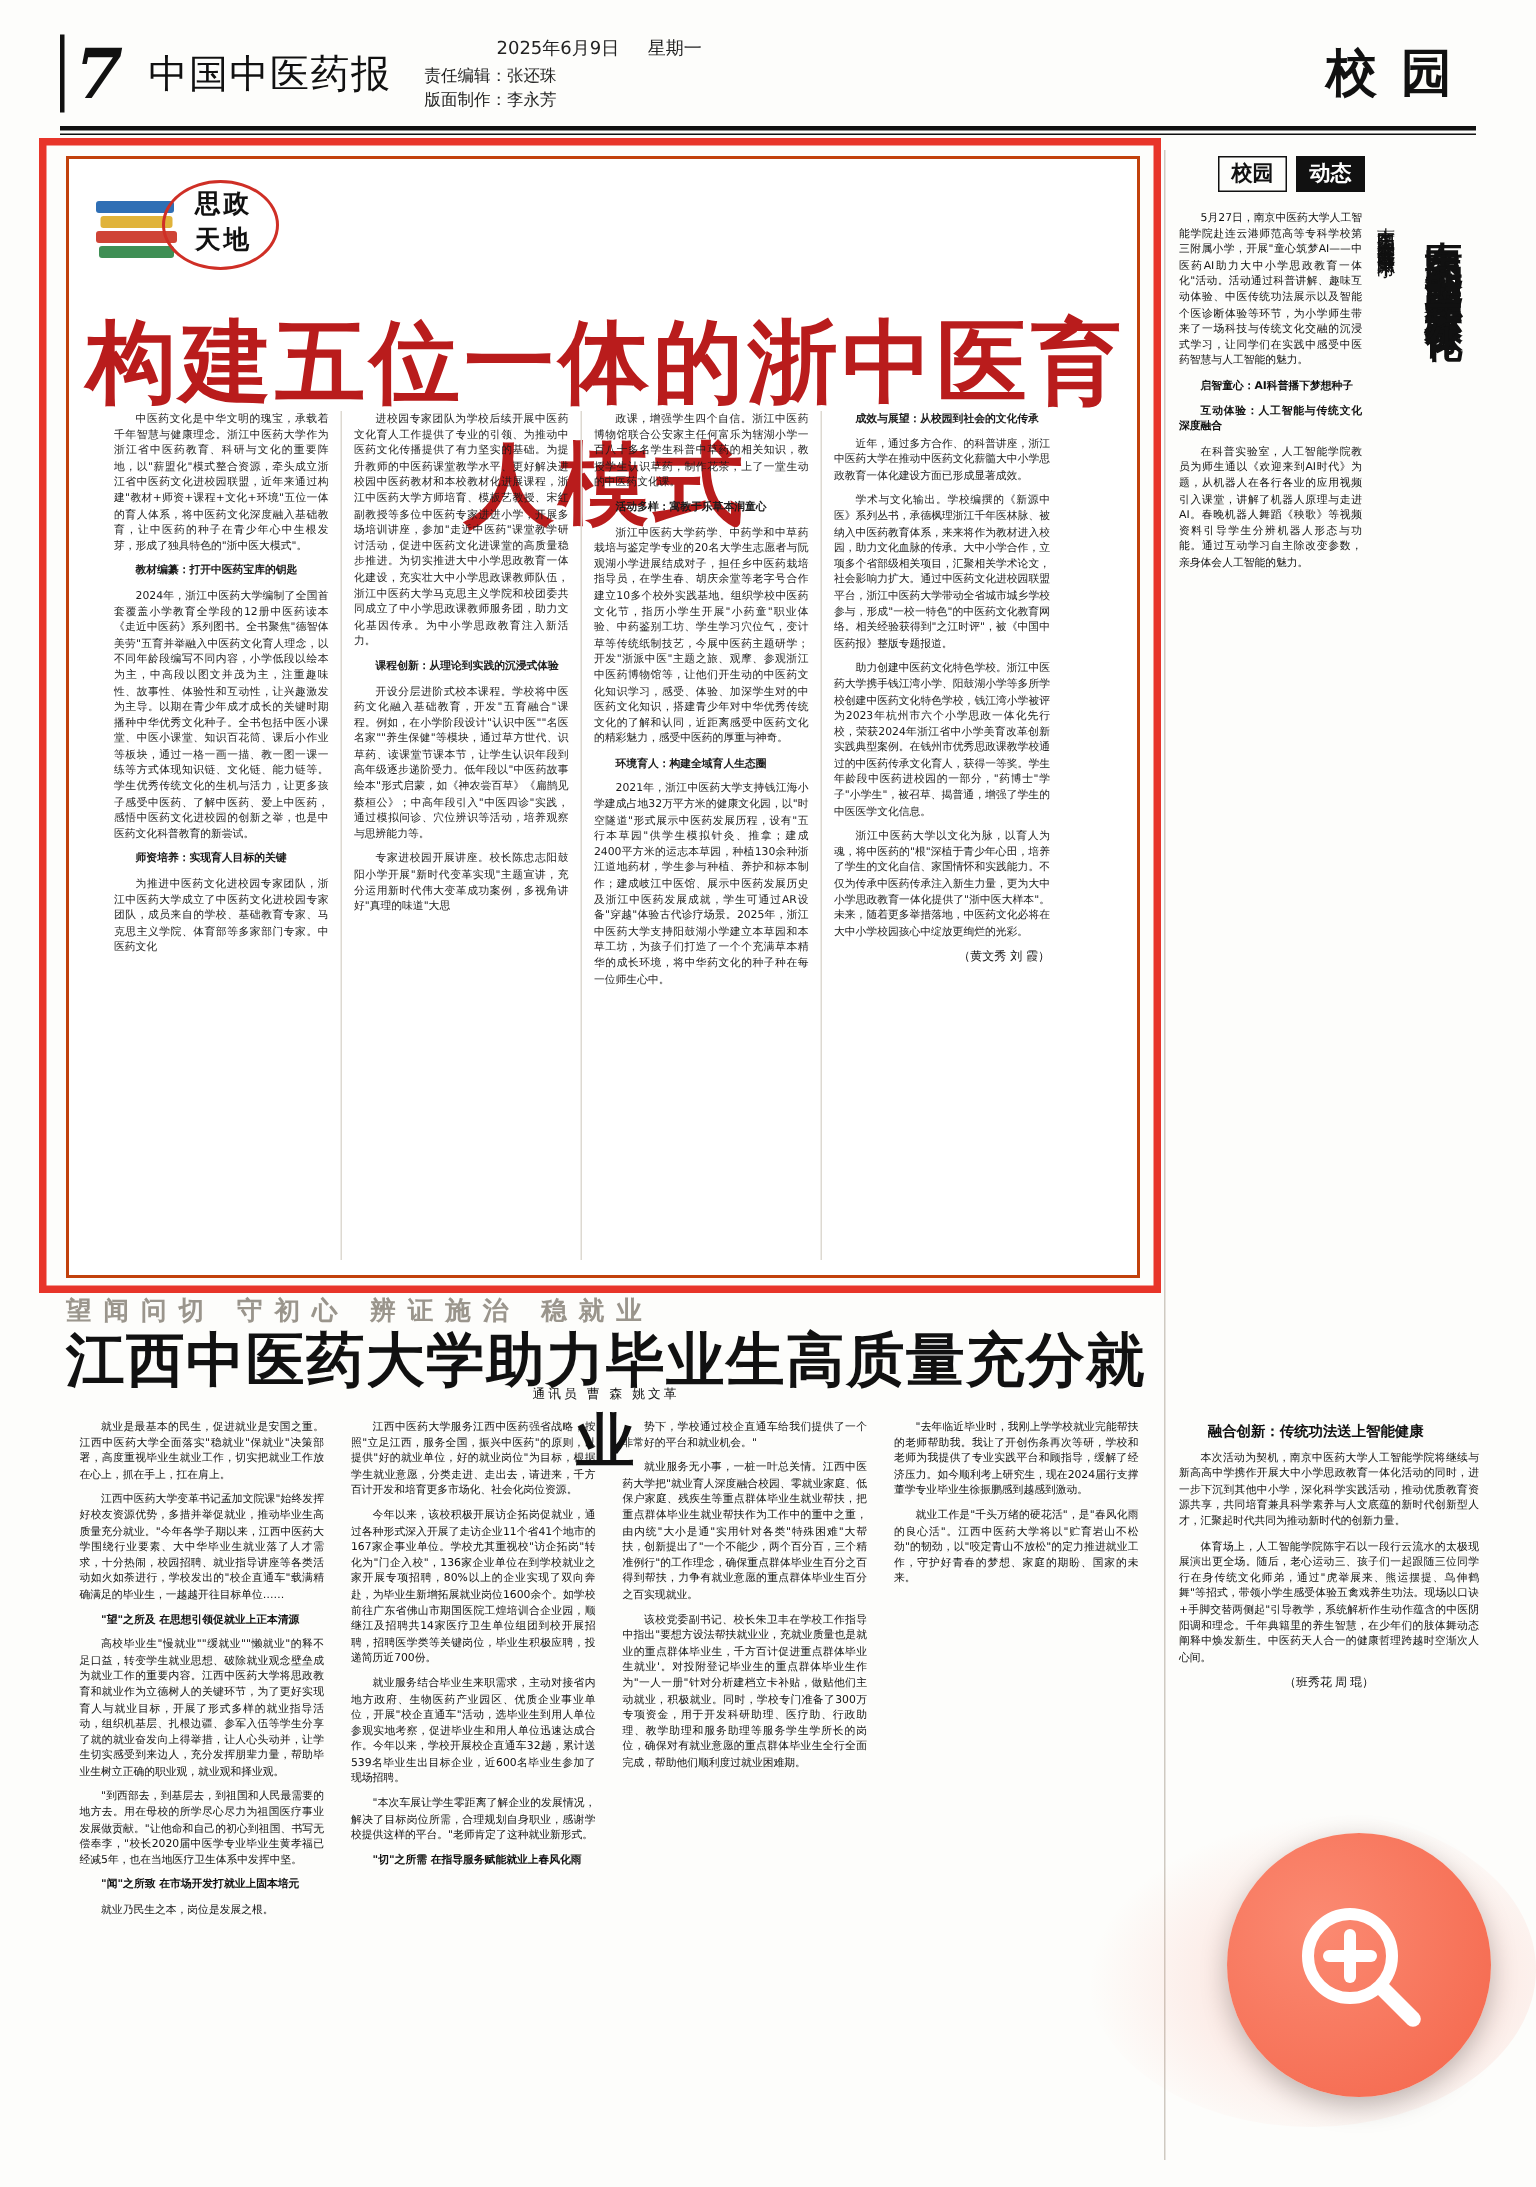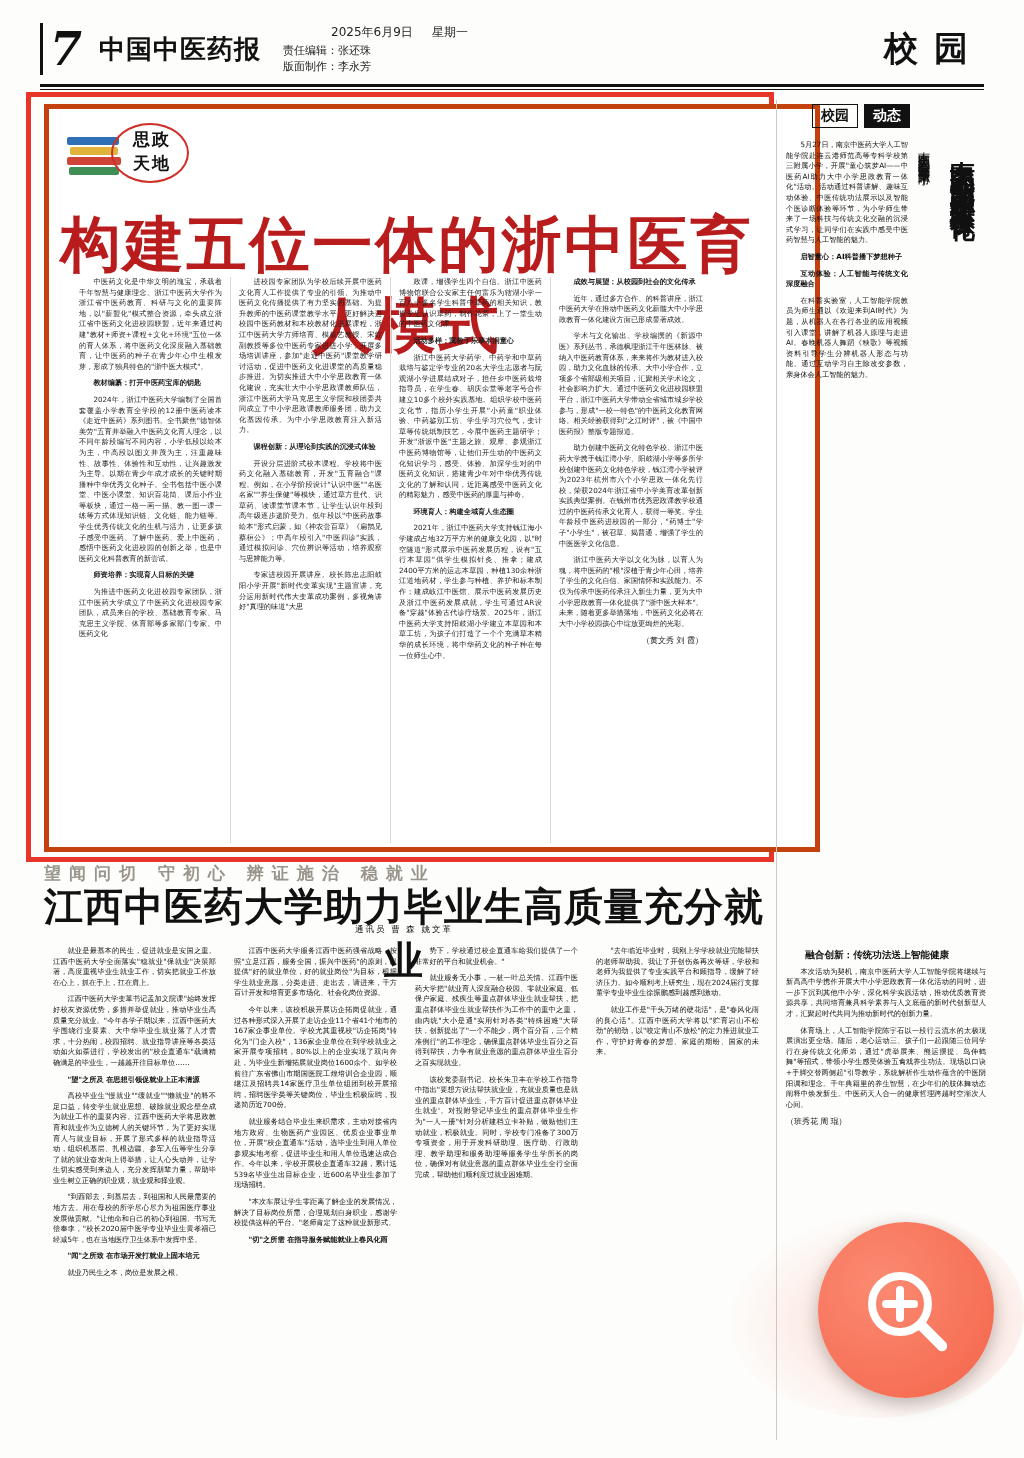--- a/index.html
+++ b/index.html
@@ -10,32 +10,32 @@
     color:#111;
     position:relative;
     overflow:hidden;
   }
   .page{position:relative;width:1024px;height:1458px;background:#fdfdfb;}
 
   
   .masthead{position:absolute;left:40px;top:18px;width:944px;height:62px;display:flex;align-items:center;}
   .seven-box{width:46px;height:52px;border-left:3px solid #111;display:flex;align-items:center;justify-content:center;}
   .seven{font-family:"DejaVu Serif",serif;font-size:46px;font-weight:bold;font-style:italic;color:#111;line-height:1;}
-  .paper-name{font-size:26px;font-weight:bold;letter-spacing:1px;margin-left:10px;font-family:"DejaVu Sans",sans-serif;}
+  .paper-name{font-size:26px;font-weight:normal;letter-spacing:1px;margin-left:10px;font-family:"DejaVu Sans",sans-serif;}
   .issue-meta{margin-left:22px;font-size:11px;line-height:1.5;color:#222;font-family:"DejaVu Sans",sans-serif;}
   .issue-date{font-size:12px;margin-bottom:2px;margin-left:48px;}
   .section-title{margin-left:auto;font-size:34px;font-weight:bold;letter-spacing:16px;font-family:"DejaVu Sans",sans-serif;}
   .rule-top{position:absolute;left:40px;top:84px;width:944px;height:3px;background:#111;}
   .rule-top2{position:absolute;left:40px;top:89px;width:944px;height:1px;background:#111;}
 
   
   .redbox{position:absolute;left:26px;top:92px;width:748px;height:770px;border:5px solid #e8352a;box-sizing:border-box;}
 
   
-  .article{position:absolute;left:44px;top:104px;width:776px;height:748px;border:5px solid #c2410c;box-sizing:border-box;background:#fff;}
+  .article{position:absolute;left:44px;top:104px;width:716px;height:748px;border:2px solid #c2410c;box-sizing:border-box;background:#fff;}
   .logo-badge{position:absolute;left:18px;top:14px;width:190px;height:58px;}
   .books{position:absolute;left:0;top:14px;width:56px;height:40px;}
   .book{position:absolute;left:0;height:8px;border-radius:2px;}
   .b1{top:0;width:52px;background:#2f6fb5;}
   .b2{top:10px;width:48px;left:3px;background:#e0b33a;}
   .b3{top:20px;width:54px;background:#cf4436;}
   .b4{top:30px;width:50px;left:2px;background:#3f8f55;}
   .sz-circle{position:absolute;left:44px;top:0;width:74px;height:56px;border:2.5px solid #cf2f26;border-radius:50%;}
   .sz-text{position:absolute;left:56px;top:4px;width:58px;font-family:"DejaVu Sans",sans-serif;font-weight:bold;font-size:17px;line-height:24px;color:#111;text-align:center;letter-spacing:2px;}
 
@@ -67,21 +67,21 @@
   .bottomcols{position:absolute;left:44px;top:946px;width:724px;height:500px;display:flex;}
   .bcol{width:181px;padding:0 9px;box-sizing:border-box;}
   .bcol p{margin:0 0 6px 0;font-size:7.2px;line-height:10.6px;text-align:justify;text-indent:2em;font-family:"DejaVu Sans",sans-serif;}
   .bsub{font-size:9.6px;font-weight:bold;text-indent:0;margin:8px 0 4px 0;line-height:14px;font-family:"DejaVu Sans",sans-serif;}
 
   .vdivider{position:absolute;left:776px;top:100px;width:1px;height:1340px;background:#cfcac1;}
 
   .rbottom{position:absolute;left:786px;top:950px;width:200px;height:490px;}
   .rbottom p{margin:0 0 6px 0;font-size:7.2px;line-height:10.6px;text-align:justify;text-indent:2em;font-family:"DejaVu Sans",sans-serif;}
   .rbottom .bsub{font-size:9.6px;}
-  .rb-byline{text-align:left;font-size:8px;font-family:Liberation Sans, sans-serif;margin-top:4px;}
+  .rb-byline{text-align:center;font-size:8px;font-family:Liberation Serif, serif;margin-top:4px;}
 
   
   .fab{position:absolute;right:30px;bottom:60px;width:176px;height:176px;border-radius:50%;
        background:radial-gradient(circle at 35% 35%, #fb8a72, #f4654a);
        box-shadow:0 6px 18px rgba(0,0,0,.25);display:flex;align-items:center;justify-content:center;}
   .fab svg{width:96px;height:96px;}
   .fab-glow{position:absolute;right:0;bottom:40px;width:300px;height:210px;border-radius:50%;
        background:radial-gradient(ellipse at 60% 55%, rgba(246,120,95,.28), rgba(246,120,95,0) 70%);}
 </style>
 </head>

